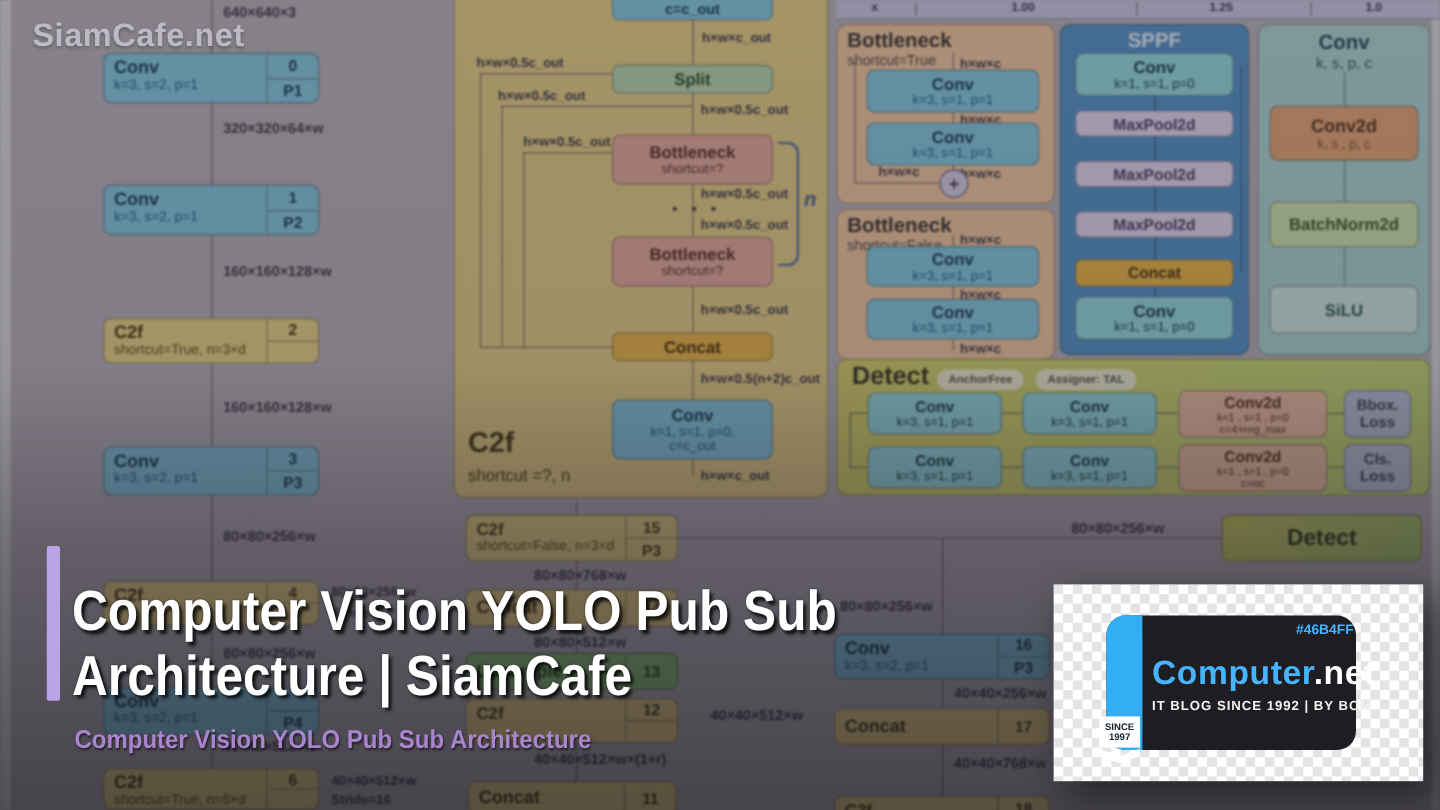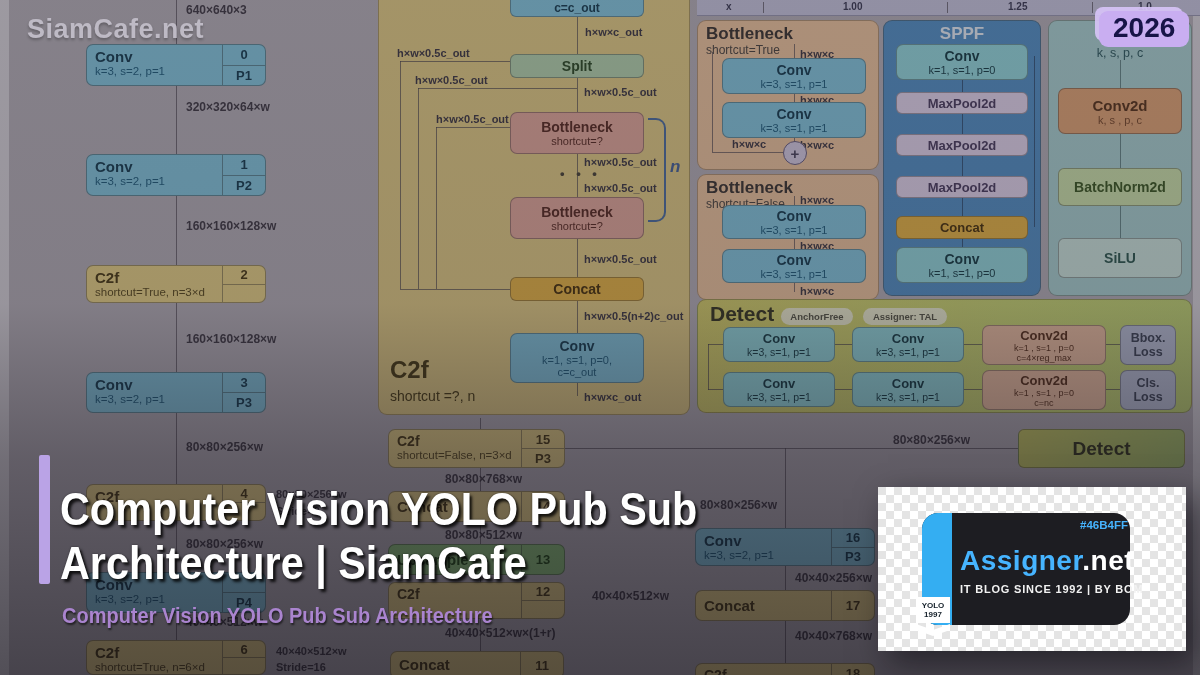--- a/index.html
+++ b/index.html
@@ -453,34 +453,33 @@
         </div>
       <div class="idxcol">
           <div class="cell">18</div>
         </div>
     </div>
   </div>
 
   <div class="dim"></div>
 
   <div class="site">SiamCafe.net</div>
-  <div class="badge">2026</div>
   <div class="bar"></div>
   <div class="title">
     <div>Computer Vision YOLO Pub Sub</div>
     <div>Architecture | SiamCafe</div>
   </div>
   <div class="subtitle">Computer Vision YOLO Pub Sub Architecture</div>
 
   <div class="card">
     <div class="card-black"></div>
     <div class="card-blue"></div>
     <div class="card-hex">#46B4FF</div>
-    <div class="card-brand"><span class="a">Assigner</span><span class="b">.net</span></div>
+    <div class="card-brand"><span class="a">Computer</span><span class="b">.net</span></div>
     <div class="card-tag">IT BLOG SINCE 1992 | BY BOM</div>
     <div class="ribbon">
-      <div>YOLO</div>
+      <div>SINCE</div>
       <div>1997</div>
     </div>
     <div class="chev"></div>
   </div>
 
 </div>
 
 </body></html>

